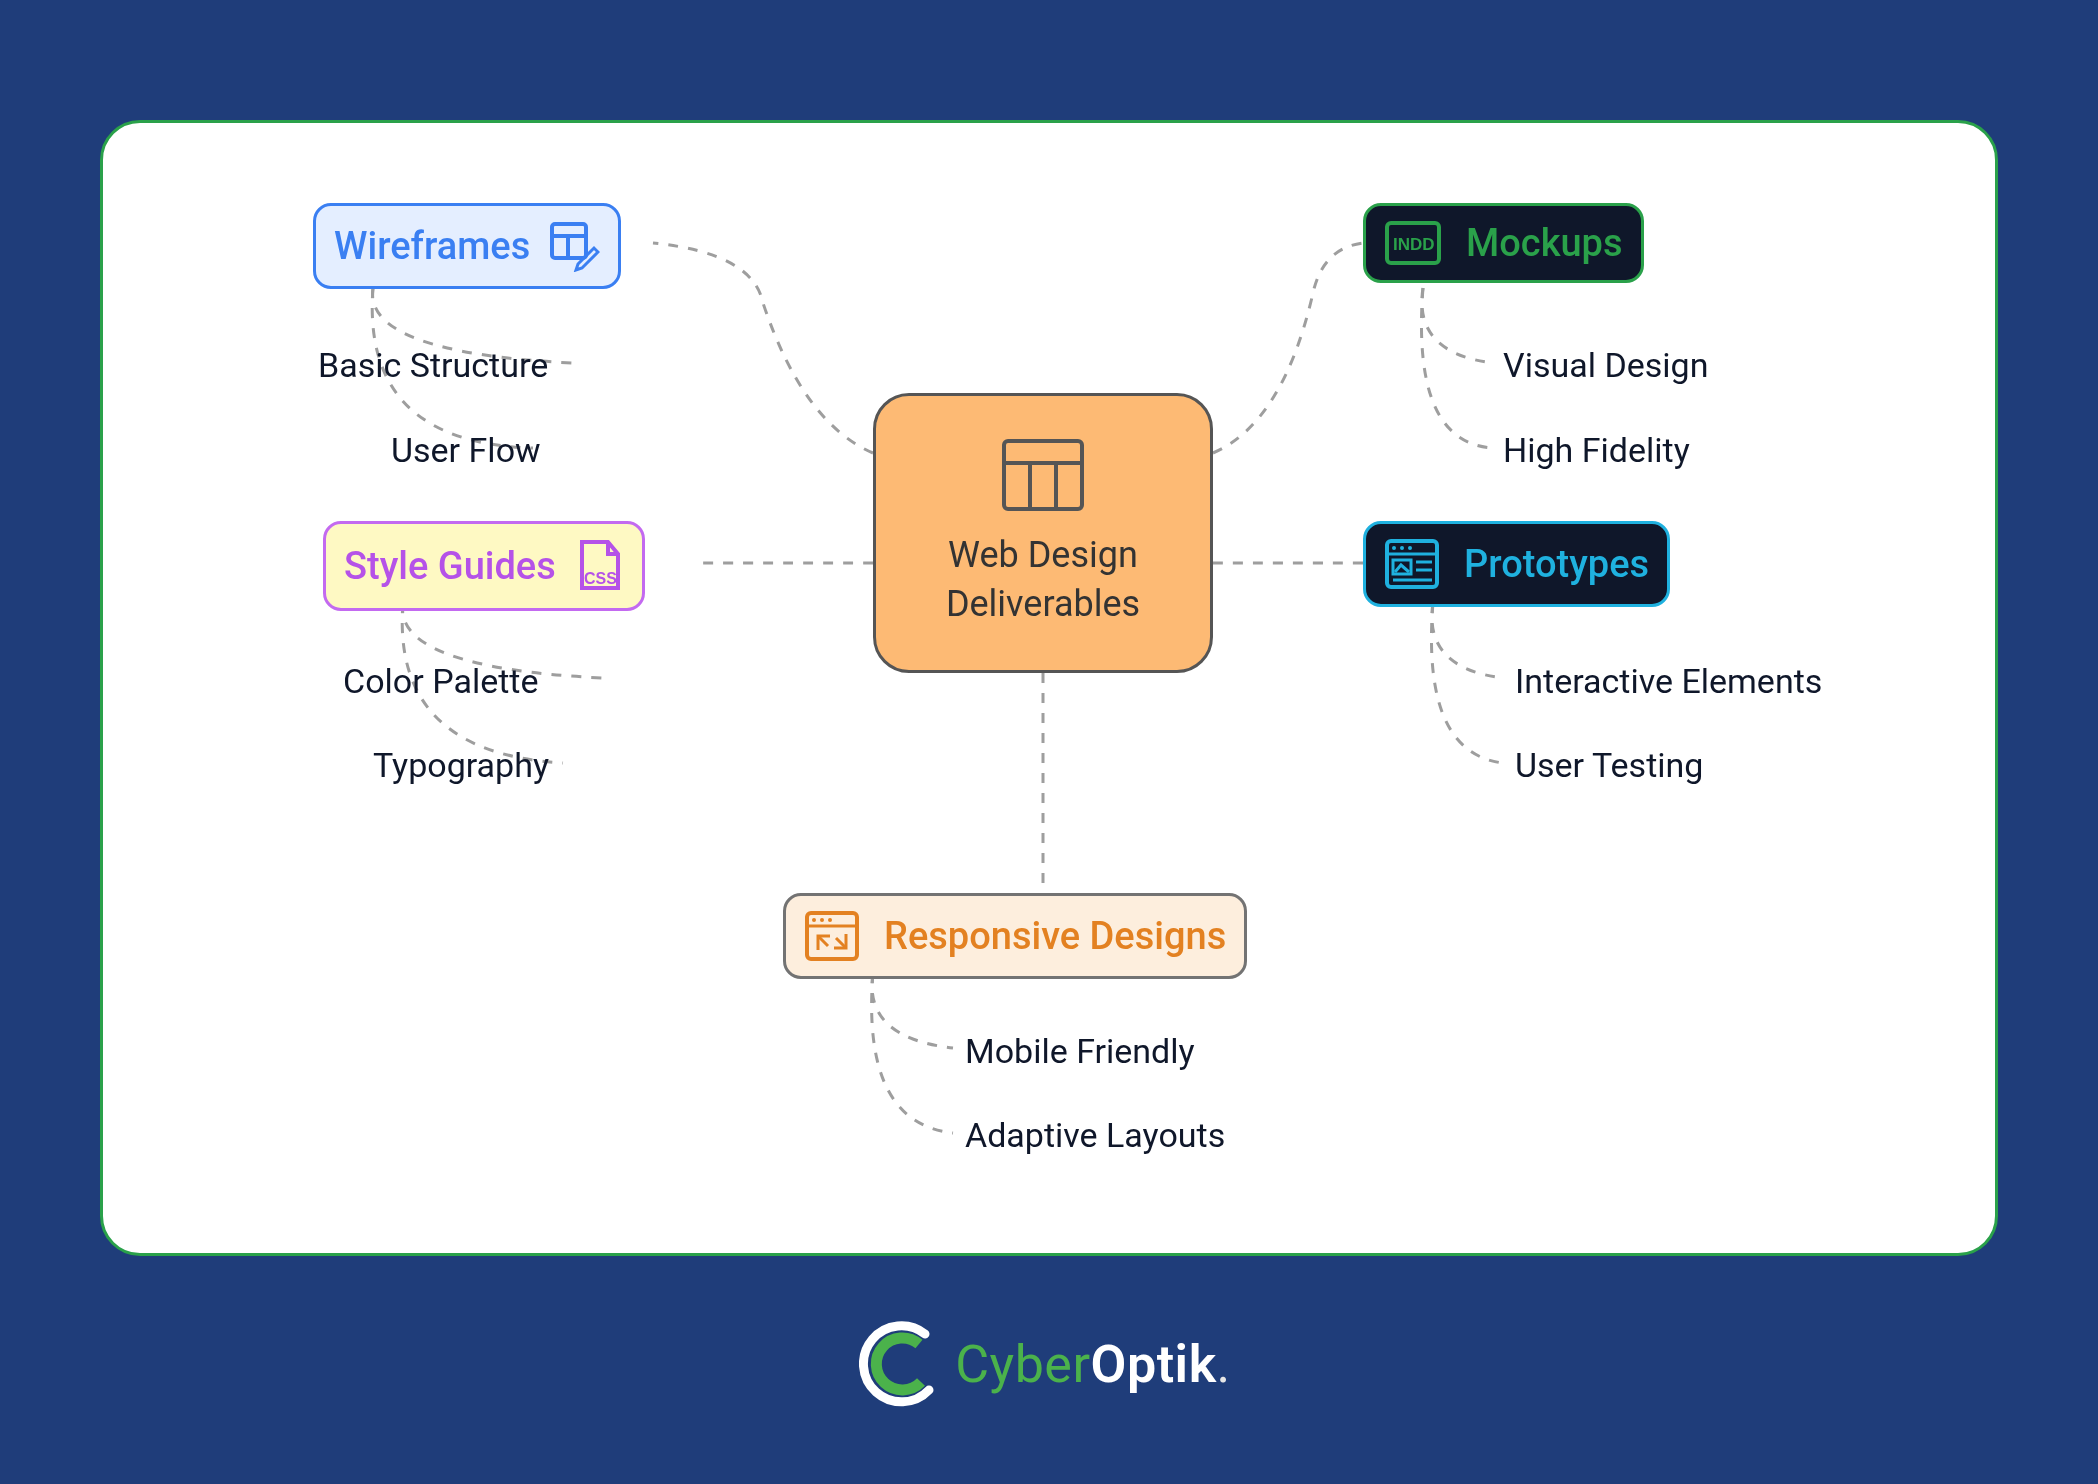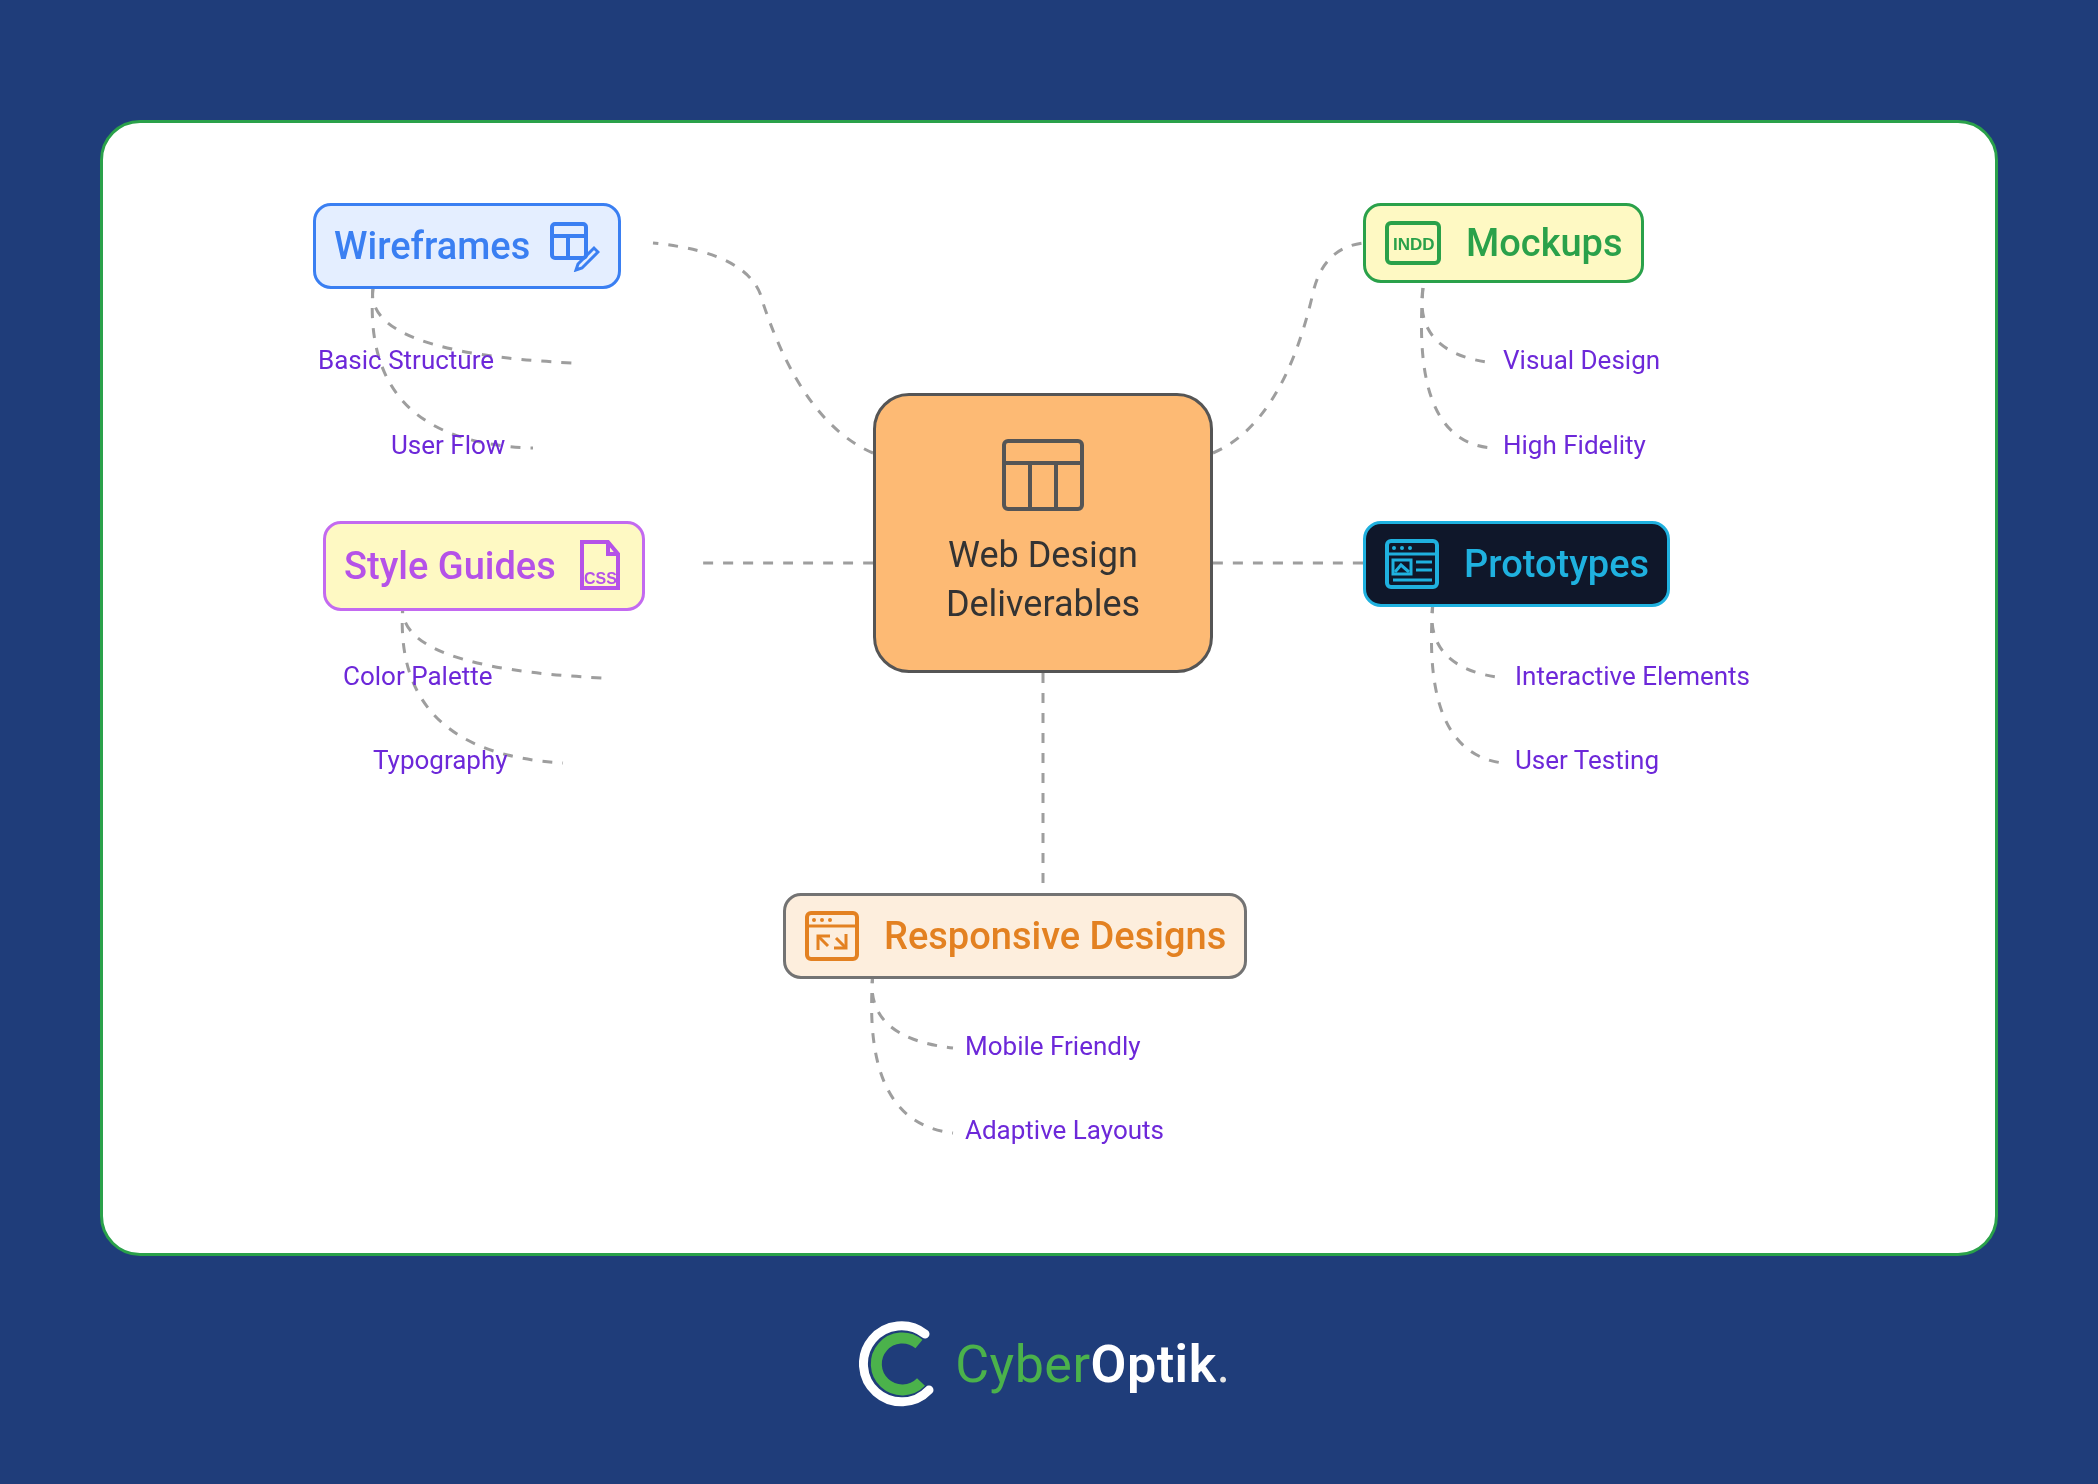--- a/index.html
+++ b/index.html
@@ -43,22 +43,22 @@
     align-items: center;
     justify-content: center;
     gap: 18px;
     font-size: 36px;
     color: #333;
     text-align: center;
     line-height: 1.35;
   }
   .sub {
     position: absolute;
-    font-size: 26px;
-    color: #6d28d9;
+    font-size: 34px;
+    color: #0f172a;
     white-space: nowrap;
   }
   .logo-wrap {
     position: absolute;
     left: 0; right: 8px;
     top: 1320px;
     display: flex;
     justify-content: center;
     align-items: center;
     gap: 8px;
@@ -136,21 +136,21 @@
     <span>Style Guides</span>
     <svg width="50" height="56" viewBox="0 0 50 56">
       <path d="M8 4 H34 L44 16 V50 H8 Z" fill="none" stroke="#b552e8" stroke-width="4"></path>
       <path d="M34 4 V16 H44" fill="none" stroke="#b552e8" stroke-width="4"></path>
       <text x="10" y="46" font-size="16" fill="#b552e8" font-weight="700" font-family="Arial">CSS</text>
     </svg>
   </div>
   <div class="sub" style="left:240px; top:538px;">Color Palette</div>
   <div class="sub" style="left:270px; top:622px;">Typography</div>
 
-  <div class="node" style="left:1260px; top:80px; background:#fef9c3; border:3px solid #2aa14a; color:#2aa14a; gap:24px;">
+  <div class="node" style="left:1260px; top:80px; background:#0f172a; border:3px solid #2aa14a; color:#2aa14a; gap:24px;">
     <svg width="58" height="46" viewBox="0 0 58 46">
       <rect x="3" y="3" width="52" height="40" rx="4" fill="none" stroke="#2aa14a" stroke-width="4"></rect>
       <text x="9" y="30" font-size="17" fill="#2aa14a" font-weight="700" font-family="Arial">INDD</text>
     </svg>
     <span>Mockups</span>
   </div>
   <div class="sub" style="left:1400px; top:222px;">Visual Design</div>
   <div class="sub" style="left:1400px; top:307px;">High Fidelity</div>
 
   <div class="node" style="left:1260px; top:398px; background:#0f172a; border:3px solid #1fb1df; color:#1fb1df; gap:24px;">

